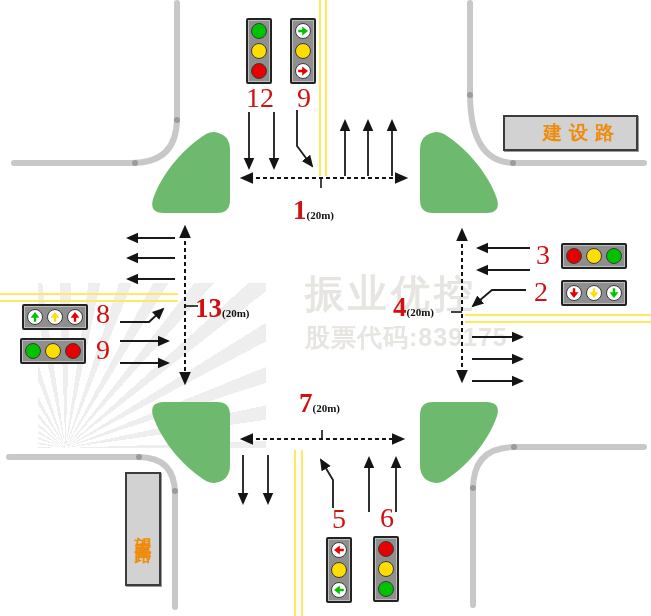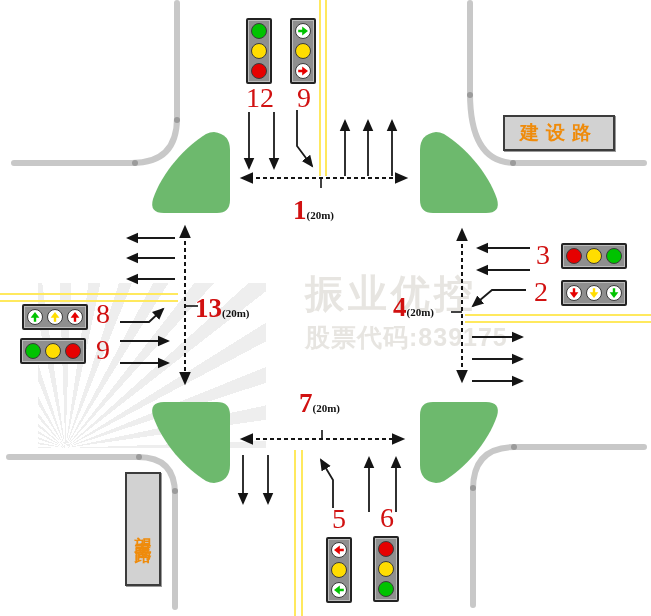--- a/index.html
+++ b/index.html
@@ -39,21 +39,21 @@
            font-family:"Liberation Serif","DejaVu Serif",serif;font-weight:bold;line-height:1;}
   .measure .mnum{font-size:27px;color:#d11111;}
   .measure .mdist{font-size:11px;color:#111111;}
   .m-north{left:293px;top:197px;} .m-east{left:393px;top:294px;}
   .m-south{left:299px;top:390px;} .m-west{left:195px;top:295px;}
 
   
   .roadsign{position:absolute;background:#d2d2d2;border:2px solid #3c3c3c;
             color:#ef8b0b;font-weight:bold;display:flex;align-items:center;justify-content:center;
             box-shadow:1px 1px 0 #9a9a9a;}
-  .sign-east{left:503px;top:115px;width:108px;height:32px;font-size:19px;letter-spacing:7px;padding-left:0;box-sizing:content-box;font-family:Liberation Serif, serif;}
+  .sign-east{left:503px;top:115px;width:108px;height:32px;font-size:19px;letter-spacing:7px;padding-left:23px;box-sizing:content-box;font-family:Liberation Serif, serif;}
   .sign-south{left:125px;top:472px;width:32px;height:110px;font-size:17px;
               writing-mode:vertical-rl;text-orientation:upright;letter-spacing:3px;}
 </style>
 </head>
 <body>
 
 <div class="stage">
 
   <div class="wm-rays"></div>
 

